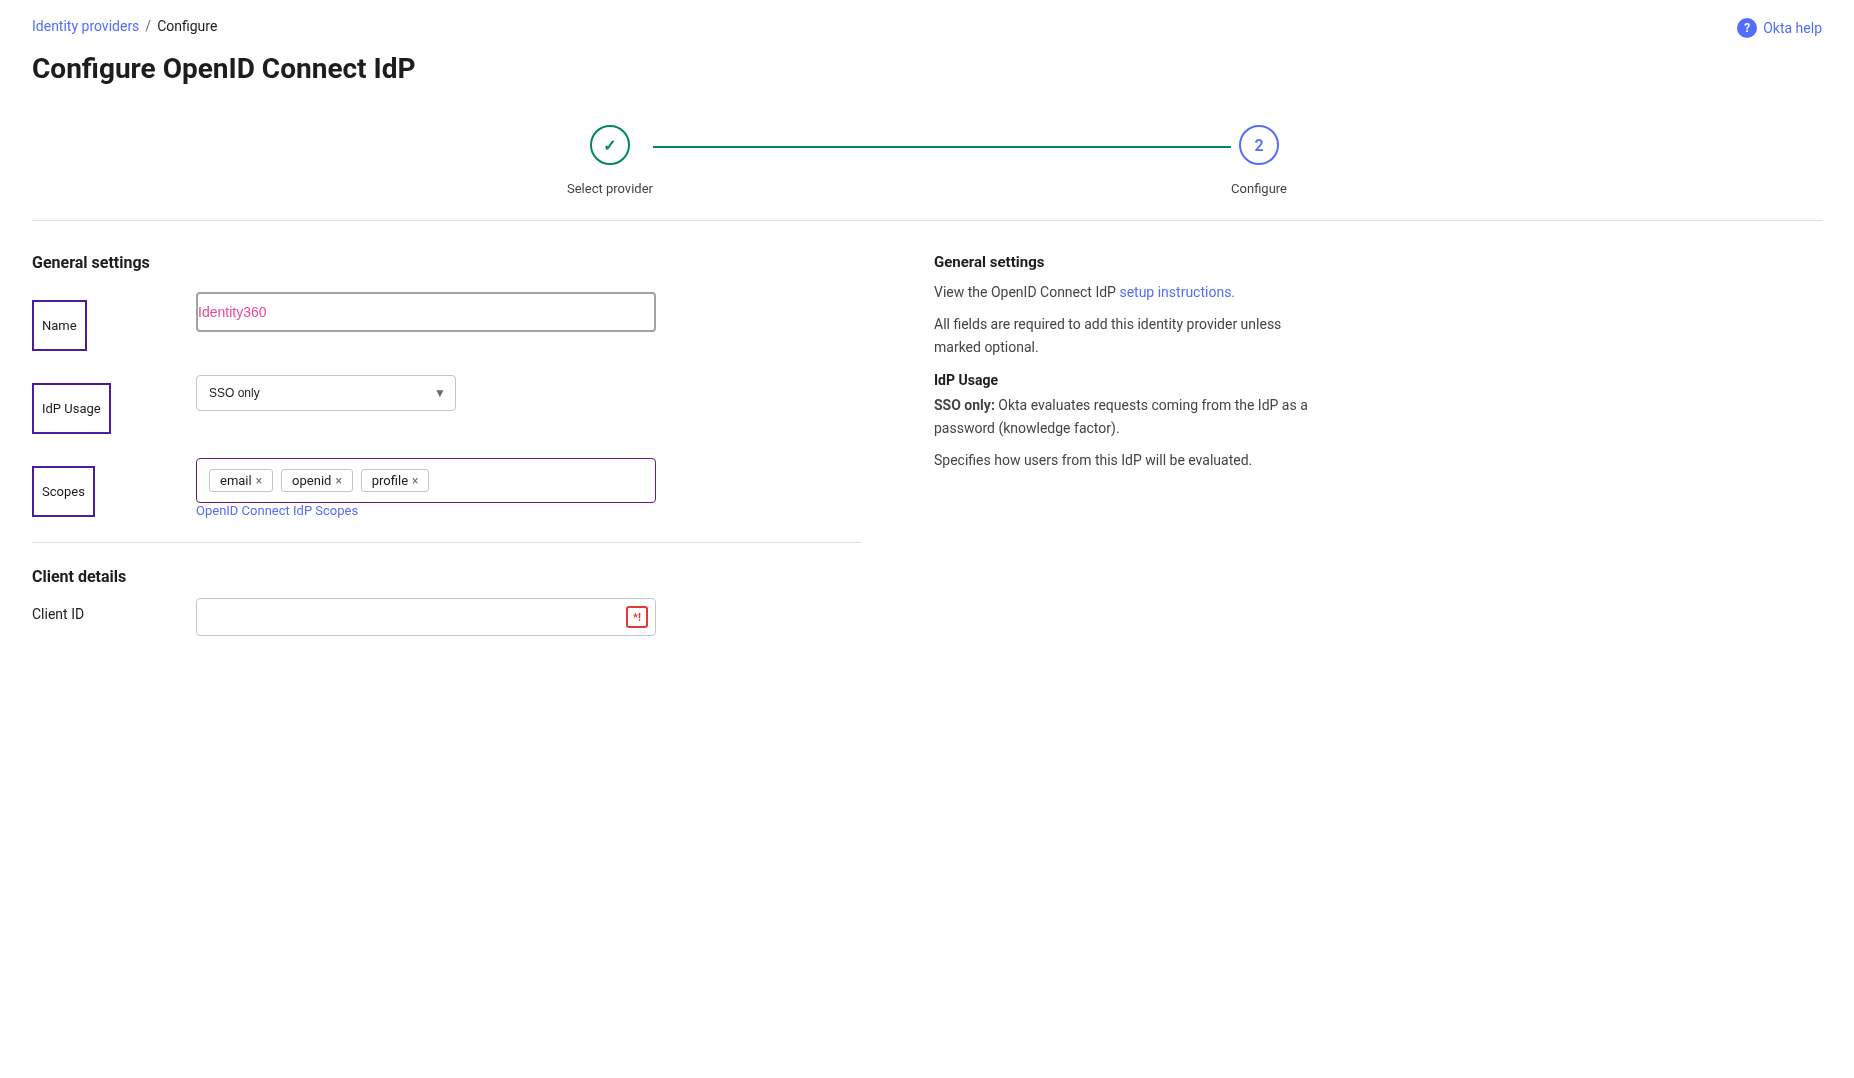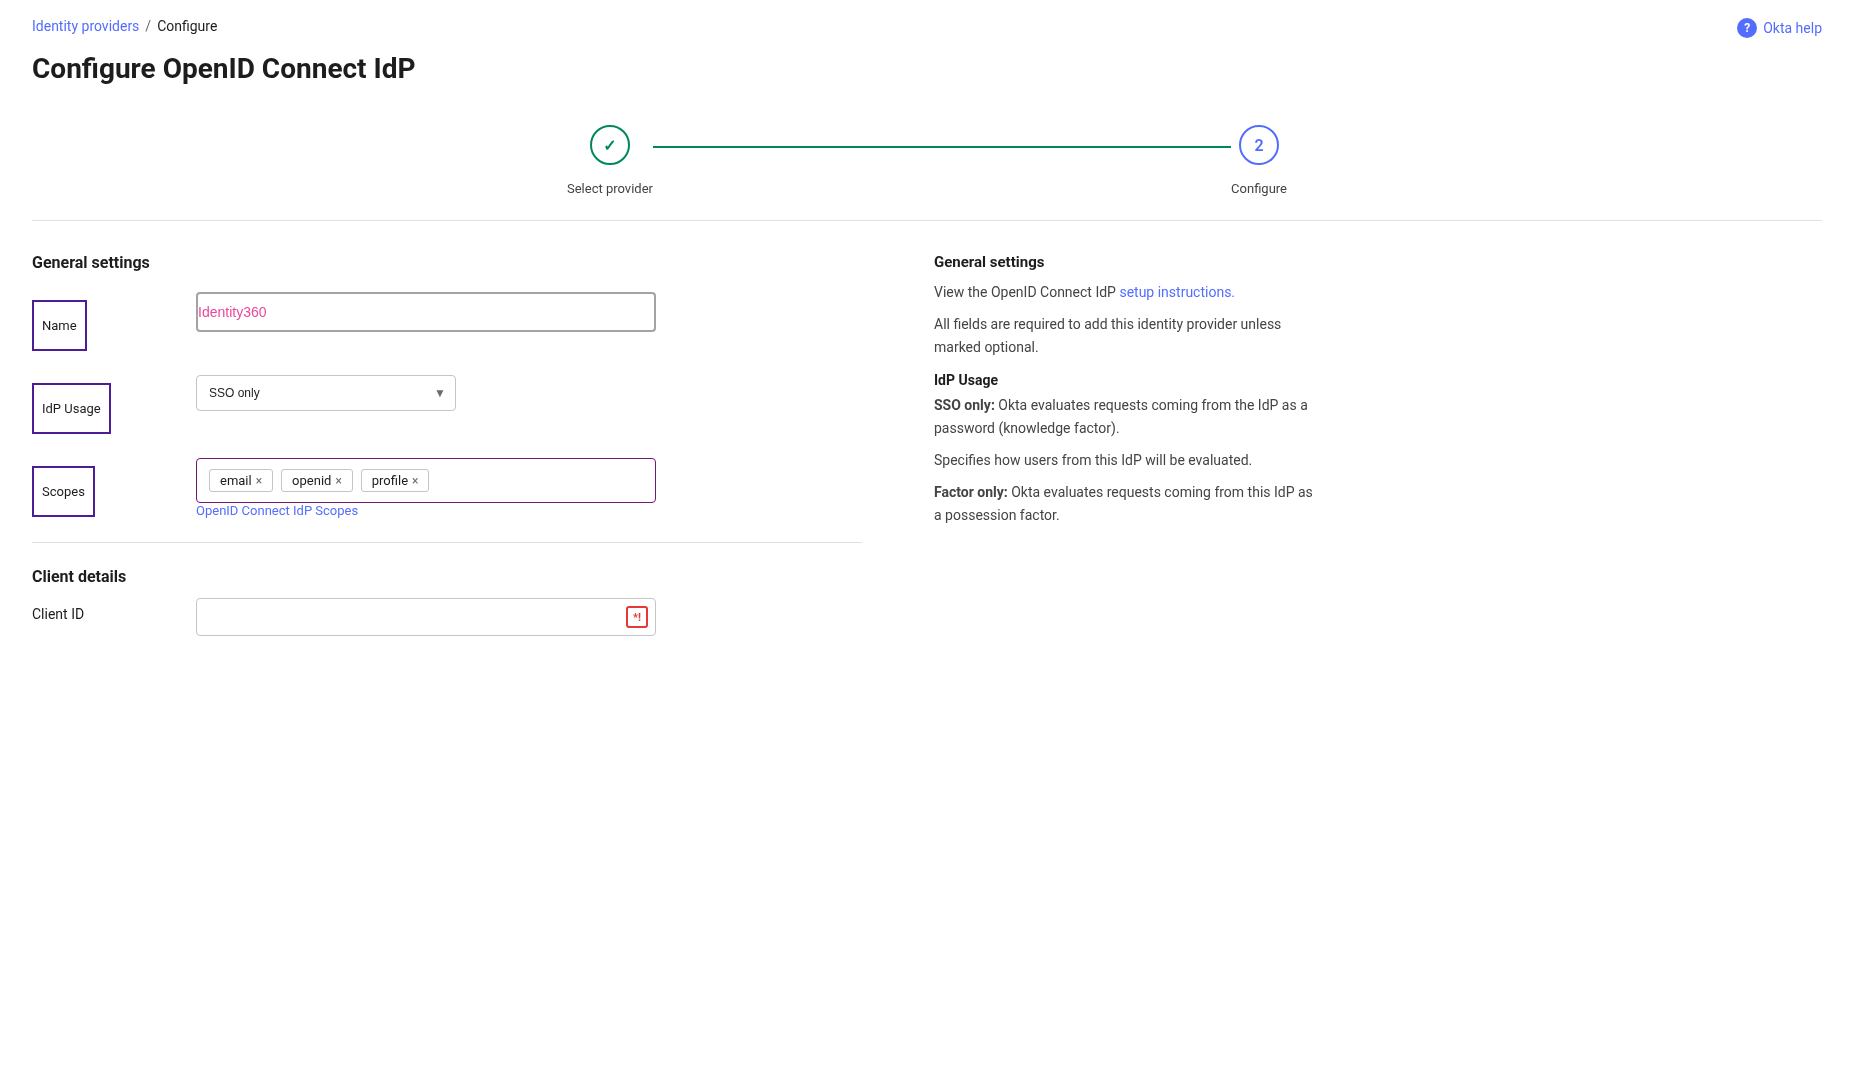--- a/index.html
+++ b/index.html
@@ -433,17 +433,14 @@
     </p>
     <p class="help-text">All fields are required to add this identity provider unless marked optional.</p>
 
     <div class="help-subsection-title">IdP Usage</div>
     <p class="help-text">
       <span class="help-bold">SSO only:</span><span> Okta evaluates requests coming from the IdP as a password (knowledge factor).</span>
     </p>
 
     <p class="help-text">Specifies how users from this IdP will be evaluated.</p>
 
-    <p class="help-text">
-      <span class="help-bold">Factor only:</span><span> Okta evaluates requests coming from this IdP as a possession factor.</span>
-    </p>
   </div>
 </div>
 
 </body></html>

